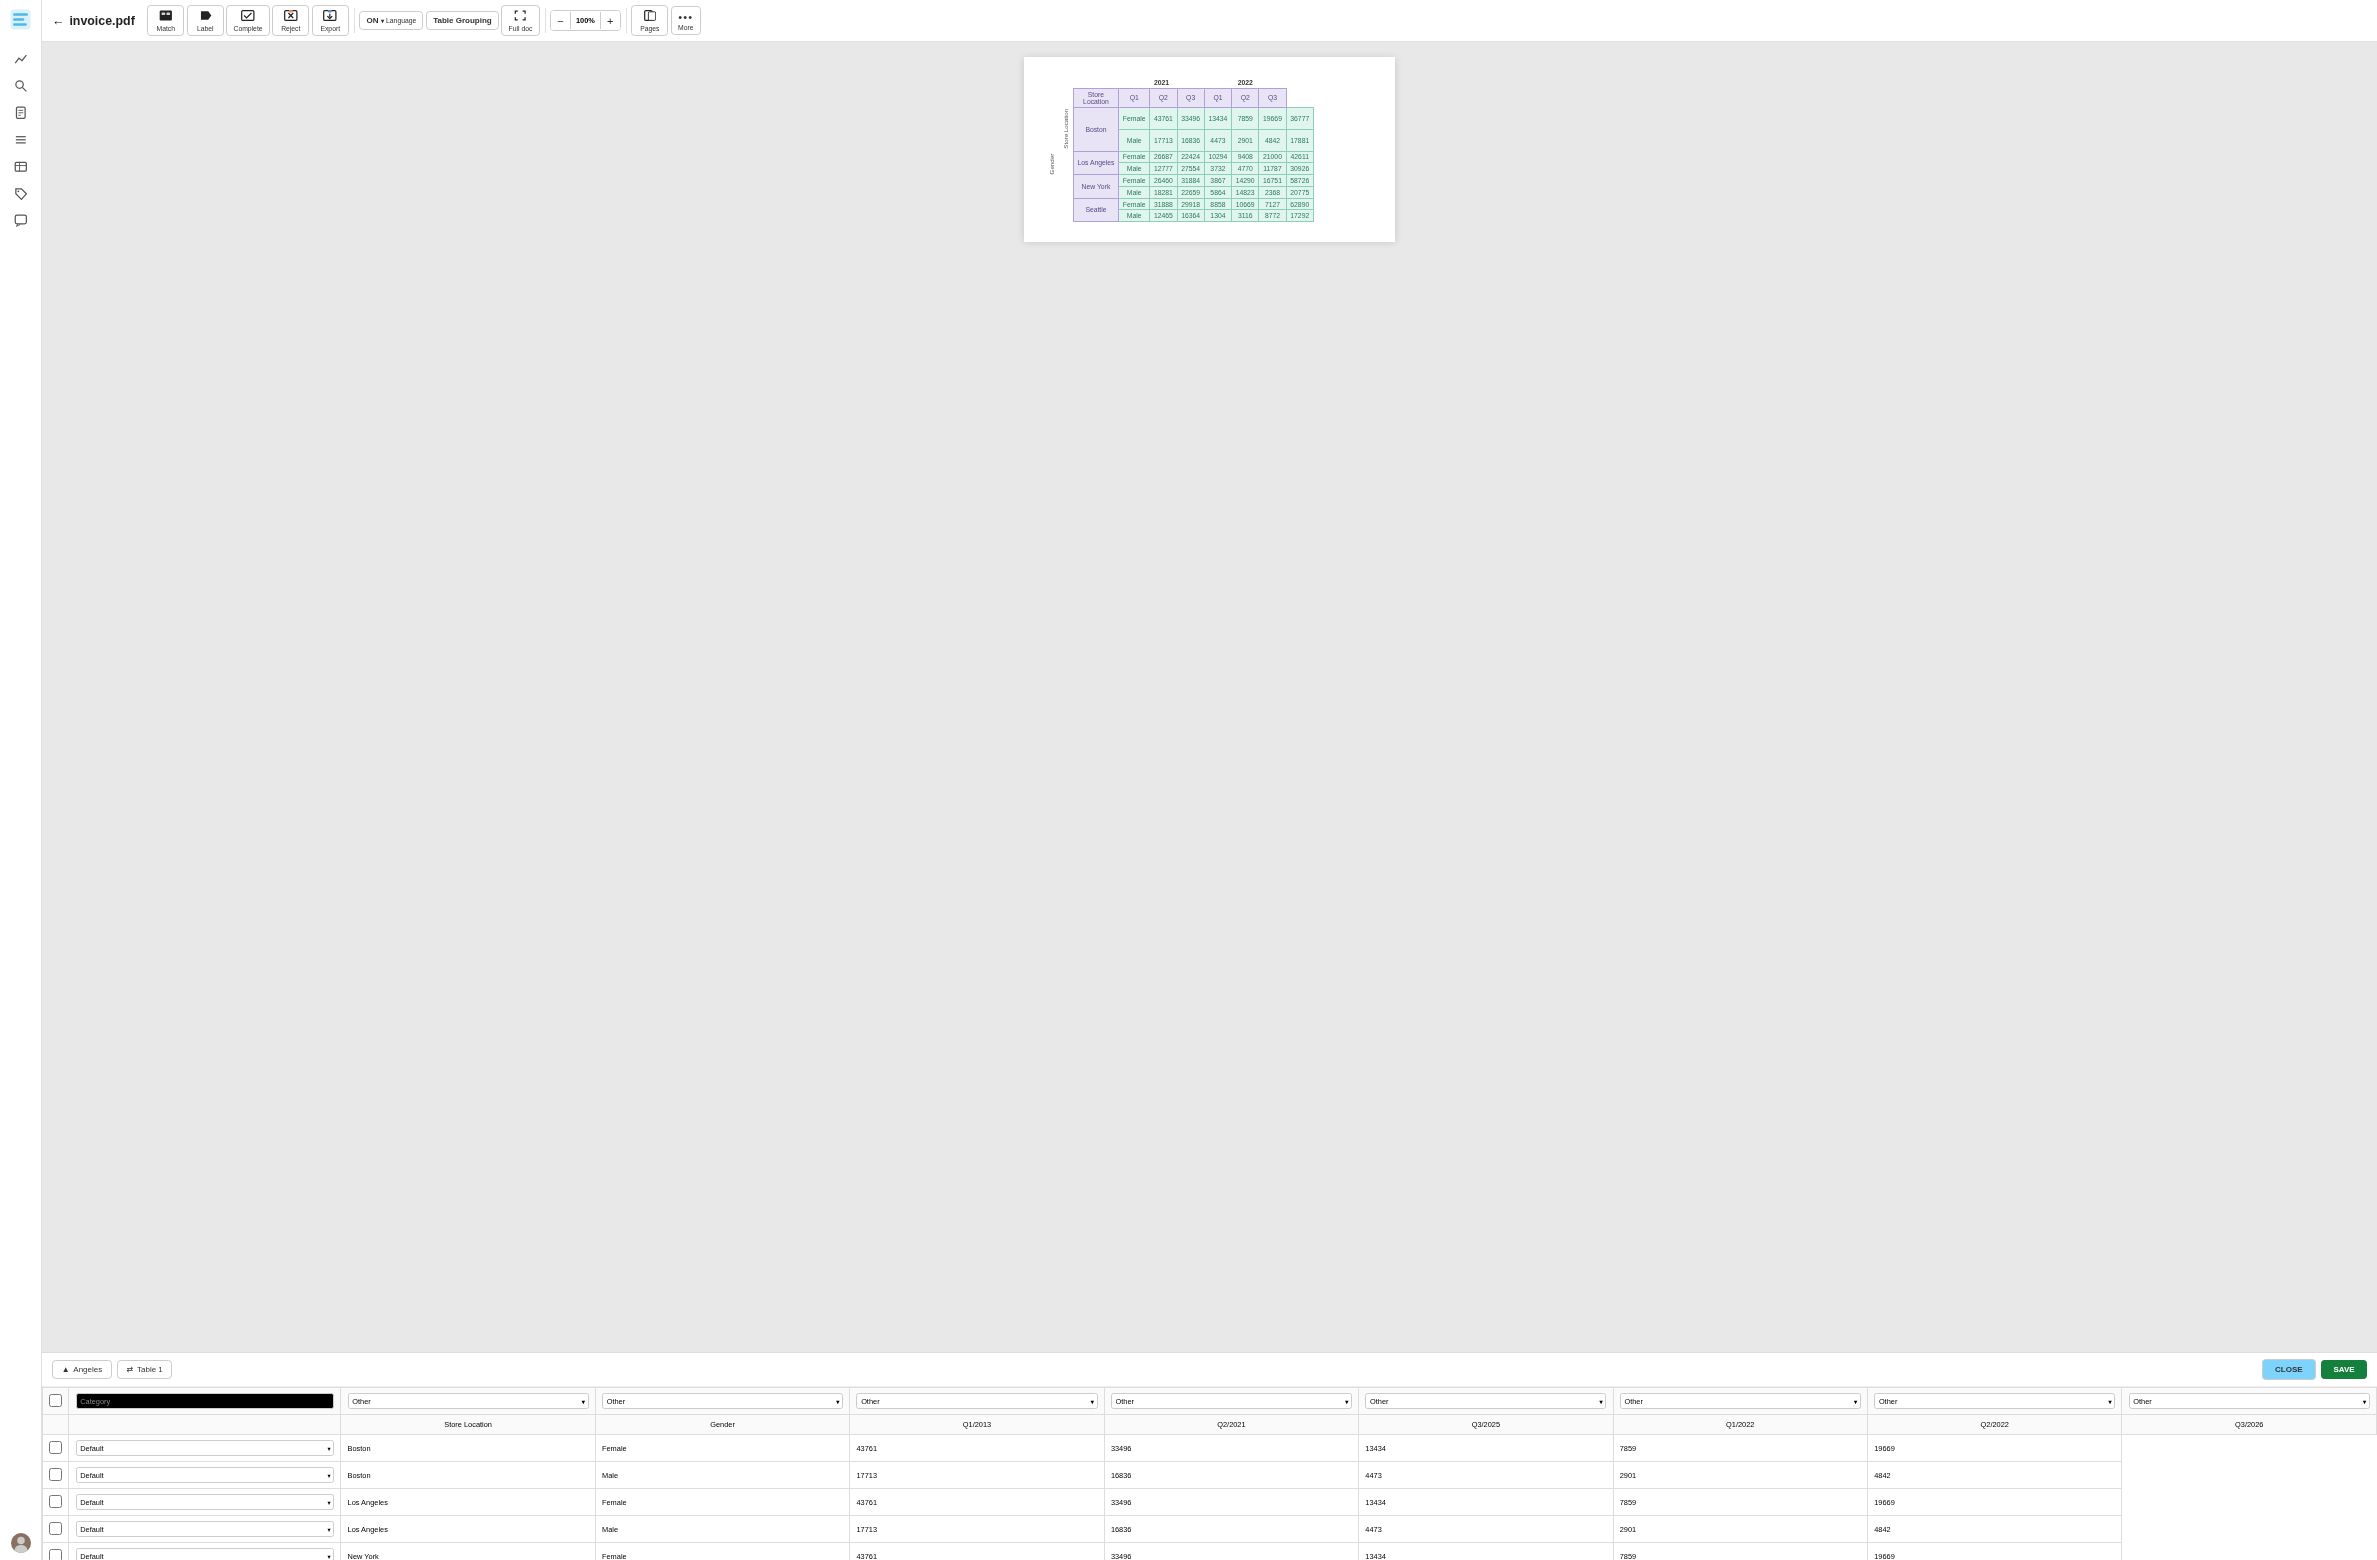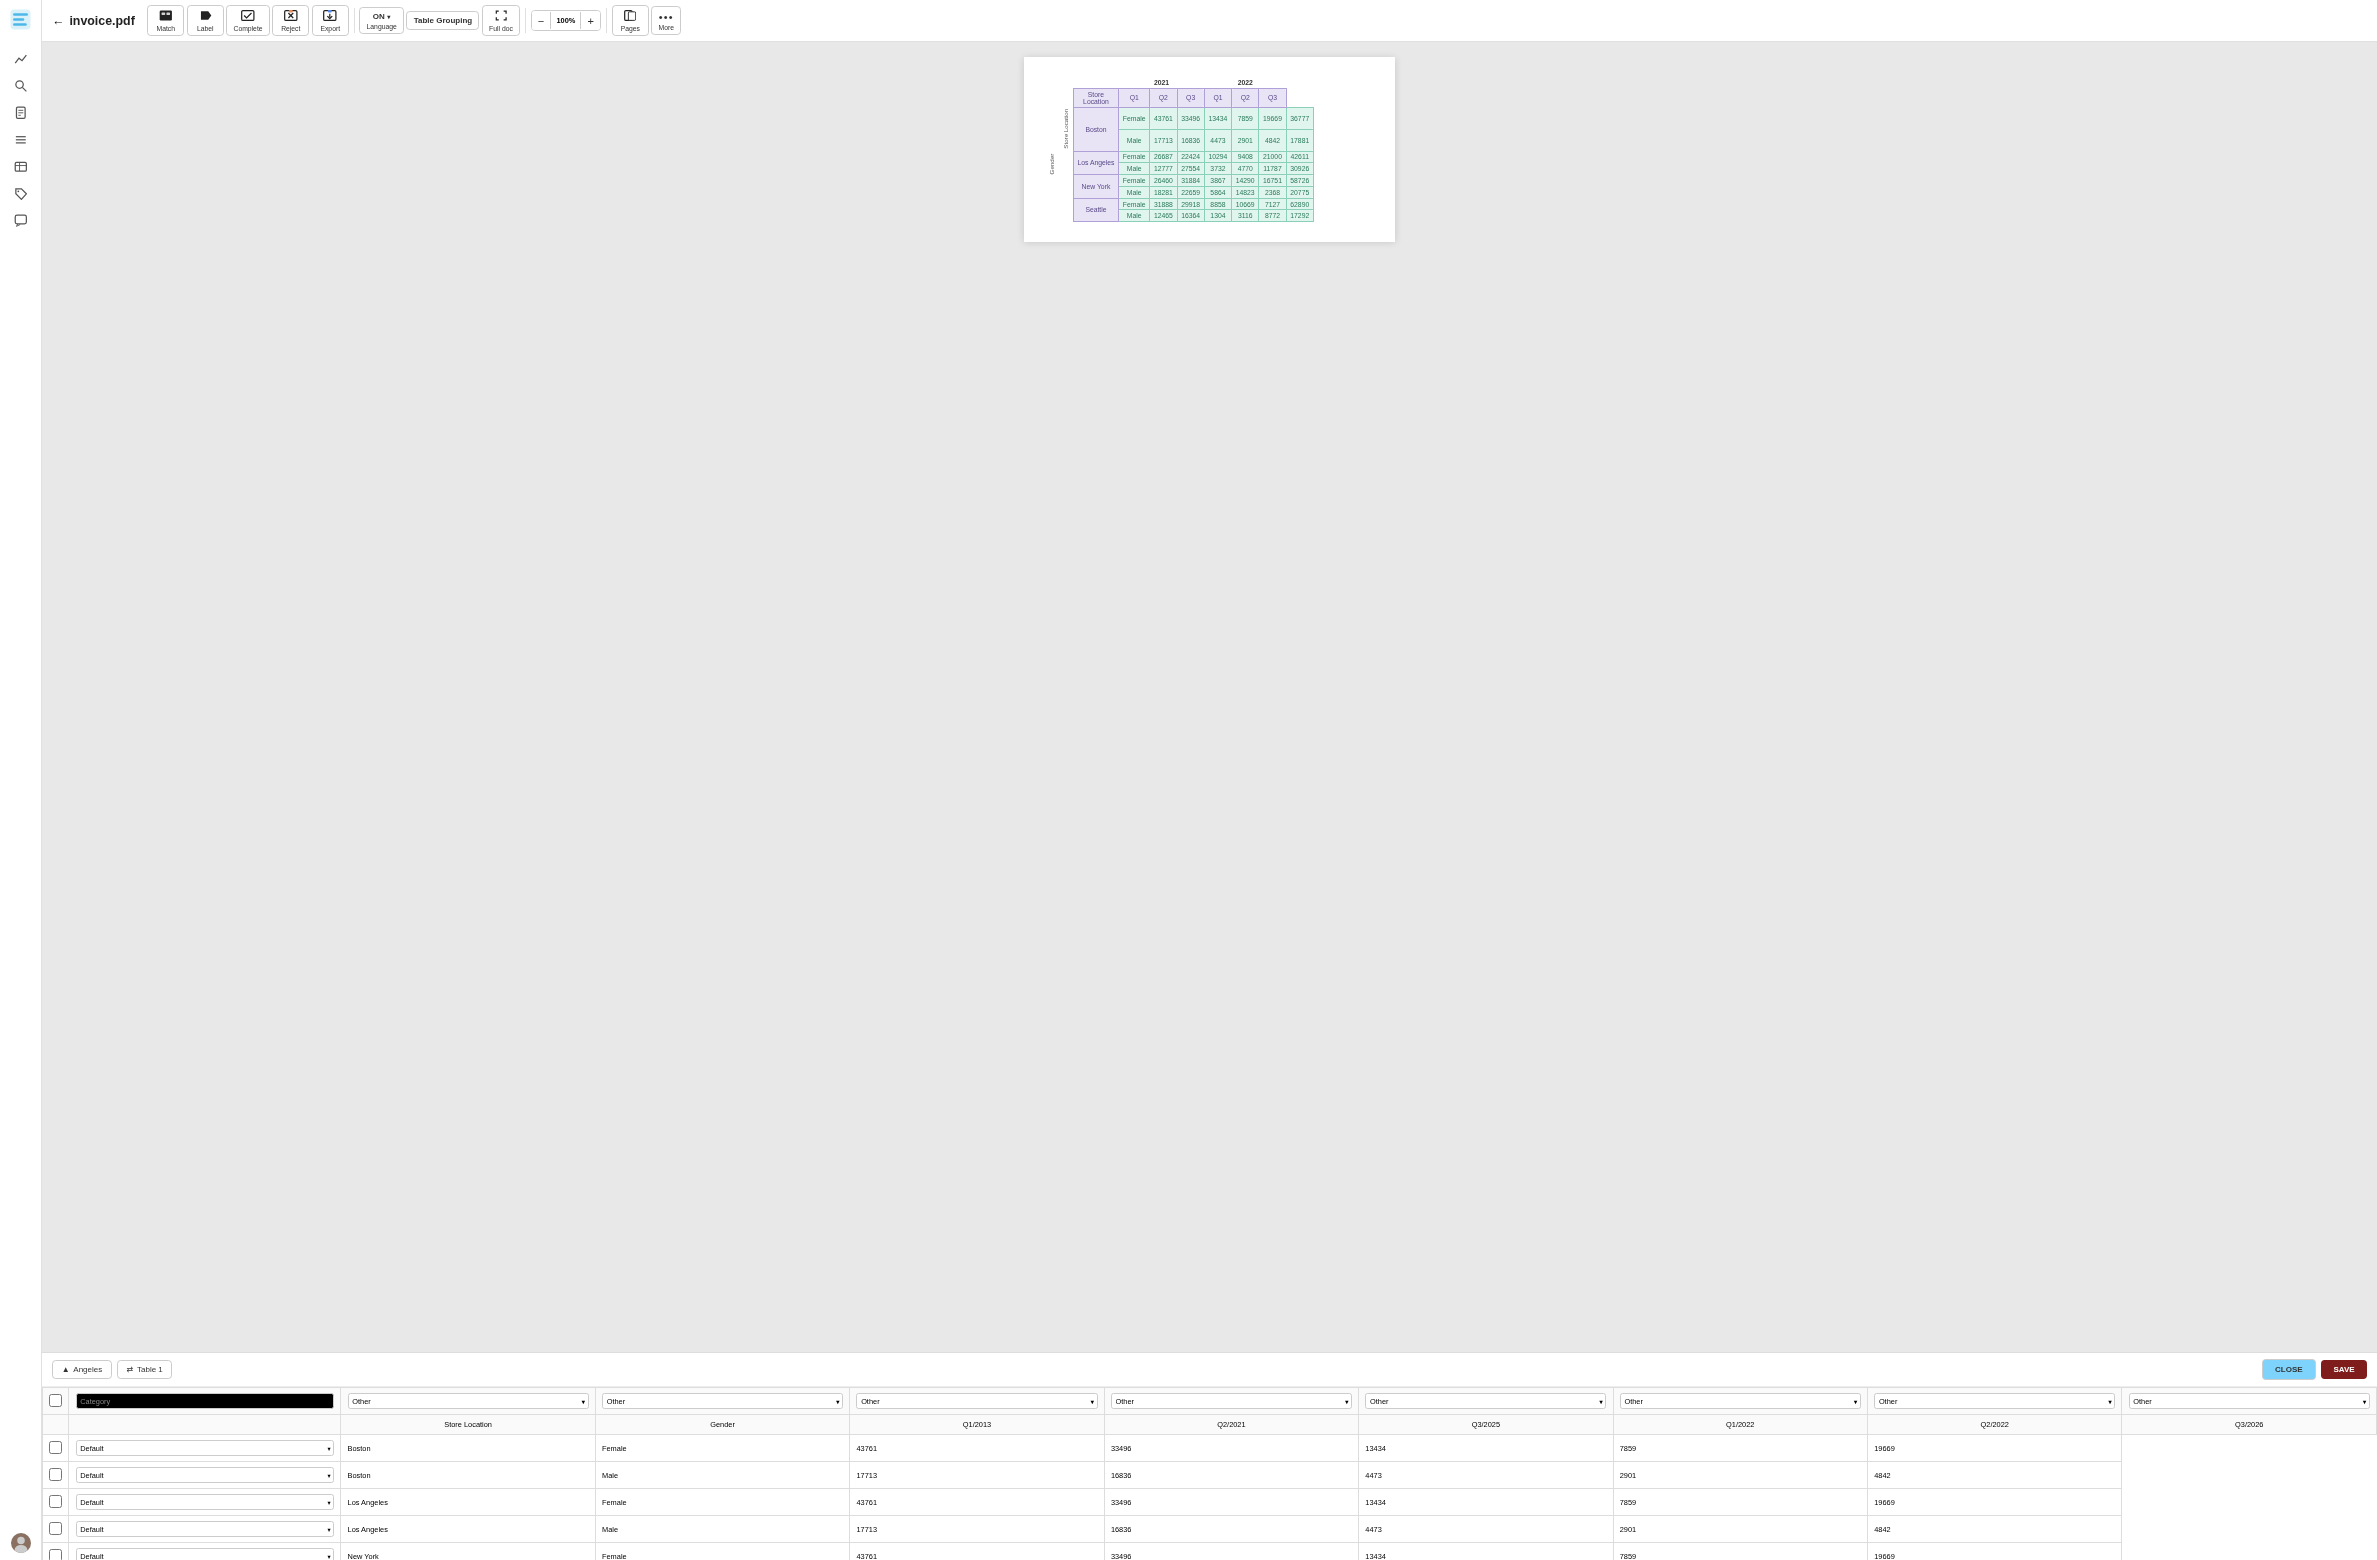--- a/index.html
+++ b/index.html
@@ -87,21 +87,21 @@
       font-size: 6.8px;
       color: #333;
       min-width: 37px;
     }
     .toolbar-btn .btn-icon { font-size: 11px; }
 
     .toolbar-separator { width: 0.6px; height: 25px; background: #e0e0e0; margin: 0 2.5px; }
 
     .toolbar-dropdown {
       display: flex;
-      flex-direction: column;
+      flex-direction: row;
       align-items: center;
       gap: 1.9px;
       padding: 3.7px 6.2px;
       border: 0.9px solid #ccc;
       border-radius: 3.7px;
       background: #fff;
       cursor: pointer;
       font-size: 6.8px;
       color: #333;
     }
@@ -247,21 +247,21 @@
       background: #7dd3fc;
       cursor: pointer;
       font-size: 8px;
       font-weight: 600;
       color: #333;
     }
     .save-btn {
       padding: 5px 12.4px;
       border: none;
       border-radius: 3.7px;
-      background: #7f1d1d;
+      background: #15803d;
       cursor: pointer;
       font-size: 8px;
       font-weight: 600;
       color: #fff;
     }
 
     
     .data-table-container {
       overflow-x: auto;
       max-height: 173px;

